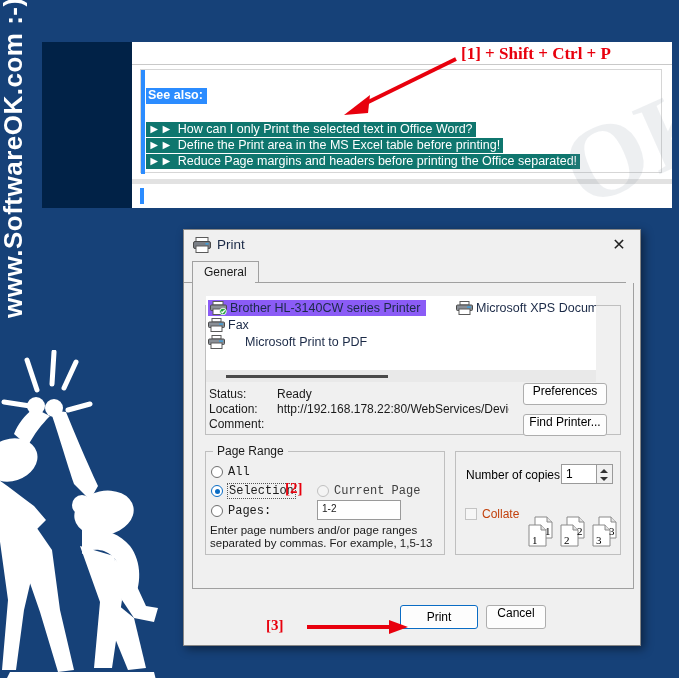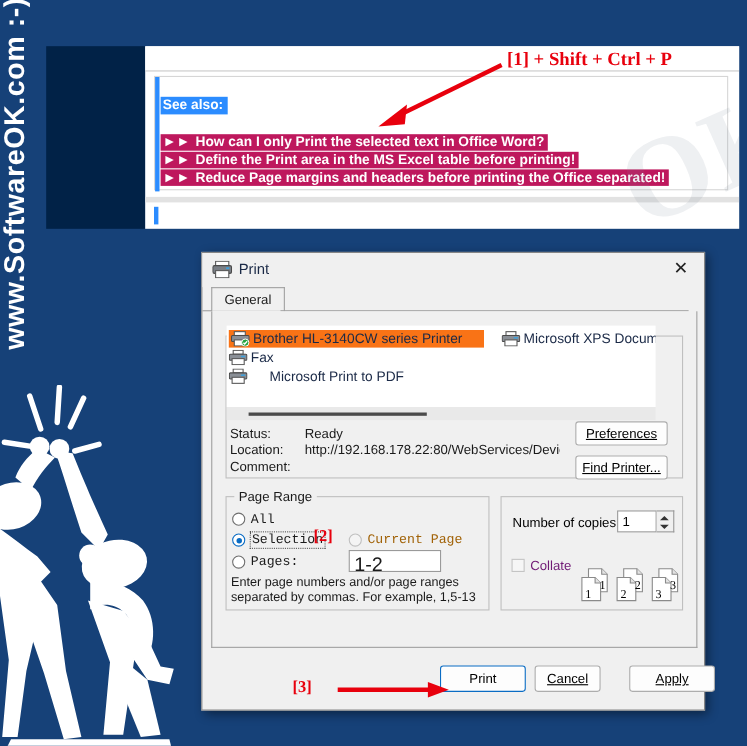--- a/index.html
+++ b/index.html
@@ -40,21 +40,21 @@
   .sel-bar {
     position:absolute; left:0px; top:0px; width:4px; height:104px; background:#2b8cff;
   }
   #see-also {
     position:absolute; left:5px; top:18px;
     background:#2b8cff; color:#ffffff; font-weight:bold; font-size:12.5px;
     padding:1px 4px 2px 2px; line-height:13px; white-space:nowrap;
   }
   .doc-line {
     position:absolute; left:5px;
-    background:#be185d; color:#ffffff; font-size:12.5px; font-weight:bold;
+    background:#0f766e; color:#ffffff; font-size:12.5px; font-weight:normal;
     padding:1px 3px 1px 2px; white-space:nowrap; line-height:13px;
   }
   .doc-line .arrows { letter-spacing:0px; margin-right:5px; }
   #dl0 { top:52px; }
   #dl1 { top:68px; }
   #dl2 { top:84px; }
   #doc-hr-bot { position:absolute; left:0; top:137px; width:100%; height:5px; background:#e2e2e2; }
   #doc-caret { position:absolute; left:8px; top:146px; width:4px; height:16px; background:#2b8cff; }
 
   
@@ -115,74 +115,74 @@
   #grp-printer { left:12px; top:22px; width:416px; height:130px; }
   #lbl-printer { left:20px; top:15px; }
 
   #printer-list {
     position:absolute; left:13px; top:13px; width:390px; height:74px;
     background:#ffffff; overflow:hidden;
   }
   .prn-item { position:absolute; height:17px; display:flex; align-items:center; white-space:nowrap; }
   .prn-item .pname { font-size:12.5px; color:#1b2a47; margin-left:3px; }
   #prn0 { left:2px; top:3px; }
-  #prn0 .hl { background:#f97316; padding:1px 20px 1px 2px; display:flex; align-items:center; }
+  #prn0 .hl { background:#8b5cf6; padding:1px 6px 1px 2px; display:flex; align-items:center; }
   #prn1 { left:2px; top:20px; }
   #prn2 { left:2px; top:37px;gap:17px; }
   #prn3 { left:250px; top:3px; }
 
   #list-scroll {
     position:absolute; left:13px; top:87px; width:390px; height:12px; background:#e9e9e9;
   }
   #list-scroll-thumb { position:absolute; left:20px; top:5px; width:162px; height:3px; background:#4a4a4a; }
 
   .infolabel { position:absolute; font-size:12px; color:#1a1a1a; }
   .infoval   { position:absolute; font-size:12px; color:#1a1a1a; white-space:nowrap;
                overflow:hidden; text-overflow:clip; }
   #st-l { left:16px; top:104px; }  #st-v { left:84px; top:104px; width:232px; }
   #lo-l { left:16px; top:119px; }  #lo-v { left:84px; top:119px; width:232px; }
   #co-l { left:16px; top:134px; }  #co-v { left:84px; top:134px; width:232px; }
 
   .winbtn {
     position:absolute; background:#fdfdfd; border:1px solid #adadad; border-radius:3px;
-    font-size:12px; color:#000; display:flex; align-items:center; justify-content:center;text-decoration:underline;
+    font-size:12px; color:#000; display:flex; justify-content:center;
   }
   #btn-pref   { left:330px; top:100px; width:84px; height:22px; }
   #btn-findpr { left:330px; top:131px; width:84px; height:22px; }
 
   #grp-range { left:12px; top:168px; width:240px; height:104px; }
   #lbl-range { left:20px; top:161px; }
   #grp-copies { left:262px; top:168px; width:166px; height:104px; }
 
   .radio-row { position:absolute; display:flex; align-items:center; white-space:nowrap; }
   .radio {
     width:12px; height:12px; border-radius:50%; border:1px solid #6f6f6f; background:#fff;
     display:inline-block; position:relative; flex:none;
   }
   .radio.on { border-color:#0a6cc4; }
   .radio.on::after {
     content:""; position:absolute; left:2.5px; top:2.5px; width:5px; height:5px;
     border-radius:50%; background:#0a6cc4;
   }
   .radio.dis { border-color:#c0c0c0; background:#f4f4f4; }
   .radio-row .rlabel { font-size:12px; margin-left:5px; color:#1a1a1a;font-family:Liberation Mono, monospace; }
-  .radio-row .rlabel.dis { color:#a16207; }
+  .radio-row .rlabel.dis { color:#404040; }
   .radio-row .rlabel.focus { outline:1px dotted #555; padding:0 1px; }
 
   #r-all   { left:18px; top:182px; }
   #r-sel   { left:18px; top:201px; }
   #r-cur   { left:124px; top:201px; }
   #r-pages { left:18px; top:221px; }
 
   #ann2 { position:absolute; left:92px; top:197px; color:#e8000d; font-weight:bold;
           font-size:15px; font-family:"Liberation Serif", serif; }
 
   #pages-input {
     position:absolute; left:124px; top:217px; width:84px; height:20px;
-    background:#fff; border:1px solid #9a9a9a; font-size:18px; color:#1a1a1a;
+    background:#fff; border:1px solid #9a9a9a; font-size:10px; color:#1a1a1a;
     padding:2px 0 0 4px;
   }
   #range-hint {
     position:absolute; left:17px; top:241px; width:228px; font-size:11.5px; color:#1a1a1a;
     line-height:13px;
   }
 
   #copies-label { position:absolute; left:273px; top:185px; font-size:12px; }
   #copies-input {
     position:absolute; left:368px; top:181px; width:36px; height:20px;
@@ -194,21 +194,21 @@
   }
   .spin-arrow { position:absolute; left:3px; width:0; height:0; border-left:4px solid transparent;
                 border-right:4px solid transparent; }
   .spin-up { top:4px; border-bottom:4px solid #333; }
   .spin-dn { top:12px; border-top:4px solid #333; }
 
   #collate-row { position:absolute; left:272px; top:224px; display:flex; align-items:center; }
   #collate-box {
     width:12px; height:12px; border:1px solid #c4c4c4; background:#f6f6f6; flex:none;
   }
-  #collate-label { font-size:12px; color:#701a75; margin-left:5px; }
+  #collate-label { font-size:12px; color:#c2410c; margin-left:5px; }
 
   #collate-pages { position:absolute; left:334px; top:232px; width:96px; height:34px; }
 
   
   #btnbar { position:absolute; left:0; top:361px; width:456px; height:54px; }
   #btn-print {
     position:absolute; left:216px; top:14px; width:78px; height:24px;
     background:#fdfdfd; border:1px solid #0a6cc4; border-radius:3px;
     display:flex; align-items:center; justify-content:center; font-size:12px;
     box-shadow: inset 0 0 0 1px #ffffff;
@@ -438,23 +438,20 @@
     </svg>
   </div>
 
   <div id="btnbar">
     <div id="btn-print">
       <span>Print</span>
     </div>
     <div class="winbtn" id="btn-cancel">
       <span>Cancel</span>
     </div>
-    <div class="winbtn" id="btn-apply">
-      <span>Apply</span>
-    </div>
   </div>
 </div>
 
 <div id="ann3">[3]</div>
 <svg id="arrow3" viewBox="0 0 105 20">
   <line x1="2" y1="10" x2="88" y2="10" stroke="#e8000d" stroke-width="4"></line>
   <polygon points="103,10 84,3 84,17" fill="#e8000d"></polygon>
 </svg>
 
 </body></html>

